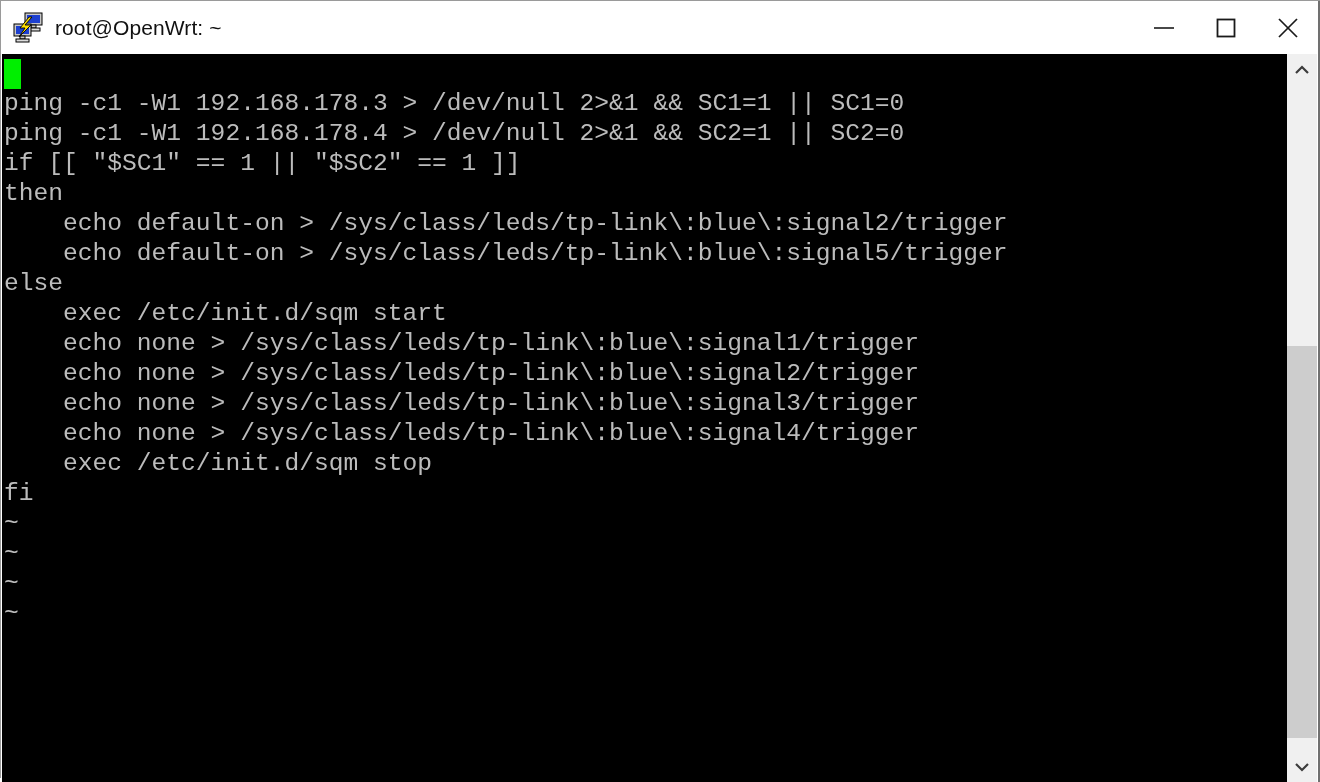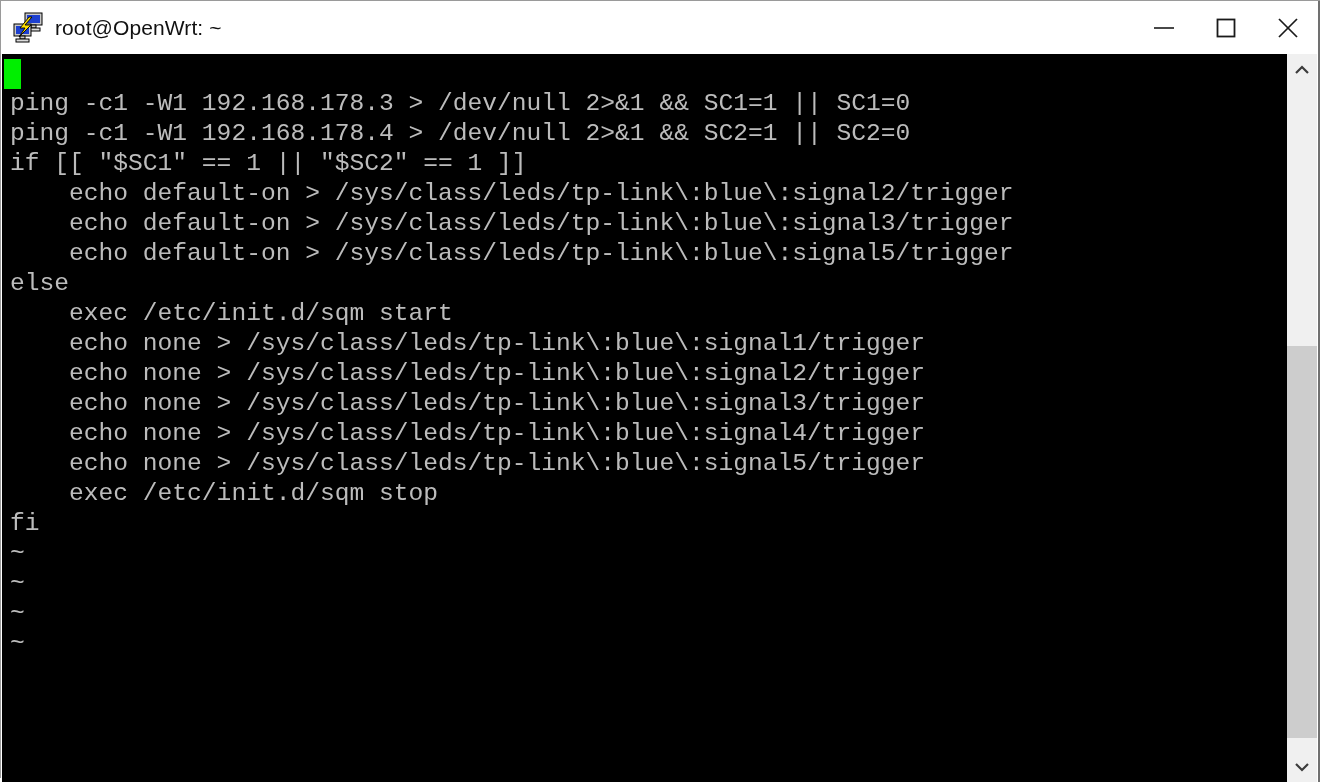--- a/index.html
+++ b/index.html
@@ -73,21 +73,21 @@
     position: absolute;
     left: 1px;
     top: 53px;
     width: 1284px;
     height: 729px;
     background: #000000;
     overflow: hidden;
   }
   #term-inner {
     position: relative;
-    padding-left: 8px;
+    padding-left: 2px;
     padding-top: 5px;
   }
   .term-line {
     font-family: "Liberation Mono", "DejaVu Sans Mono", monospace;
     font-size: 24.6px;
     line-height: 30px;
     height: 30px;
     color: #bcbcbc;
     white-space: pre;
     letter-spacing: 0px;
@@ -184,30 +184,29 @@
     </div>
   </div>
 
   <div id="terminal">
     <div id="term-inner">
       <div id="cursor"></div>
       <div class="term-line"></div>
       <div class="term-line">ping -c1 -W1 192.168.178.3 &gt; /dev/null 2&gt;&amp;1 &amp;&amp; SC1=1 || SC1=0</div>
       <div class="term-line">ping -c1 -W1 192.168.178.4 &gt; /dev/null 2&gt;&amp;1 &amp;&amp; SC2=1 || SC2=0</div>
       <div class="term-line">if [[ "$SC1" == 1 || "$SC2" == 1 ]]</div>
+      <div class="term-line">then</div>
       <div class="term-line">    echo default-on &gt; /sys/class/leds/tp-link\:blue\:signal2/trigger</div>
-      <div class="term-line">    echo default-on &gt; /sys/class/leds/tp-link\:blue\:signal3/trigger</div>
       <div class="term-line">    echo default-on &gt; /sys/class/leds/tp-link\:blue\:signal5/trigger</div>
       <div class="term-line">else</div>
       <div class="term-line">    exec /etc/init.d/sqm start</div>
       <div class="term-line">    echo none &gt; /sys/class/leds/tp-link\:blue\:signal1/trigger</div>
       <div class="term-line">    echo none &gt; /sys/class/leds/tp-link\:blue\:signal2/trigger</div>
       <div class="term-line">    echo none &gt; /sys/class/leds/tp-link\:blue\:signal3/trigger</div>
       <div class="term-line">    echo none &gt; /sys/class/leds/tp-link\:blue\:signal4/trigger</div>
-      <div class="term-line">    echo none &gt; /sys/class/leds/tp-link\:blue\:signal5/trigger</div>
       <div class="term-line">    exec /etc/init.d/sqm stop</div>
       <div class="term-line">fi</div>
       <div class="term-line">~</div>
       <div class="term-line">~</div>
       <div class="term-line">~</div>
       <div class="term-line">~</div>
     </div>
 
   </div>
 

